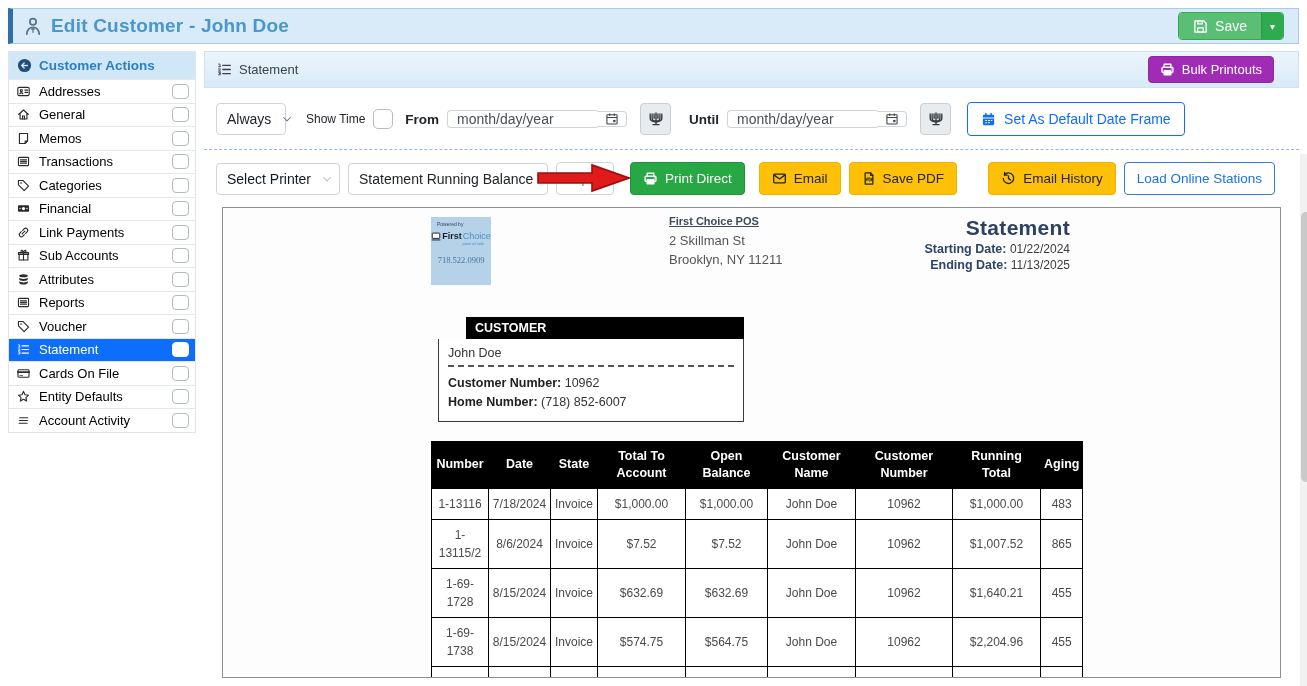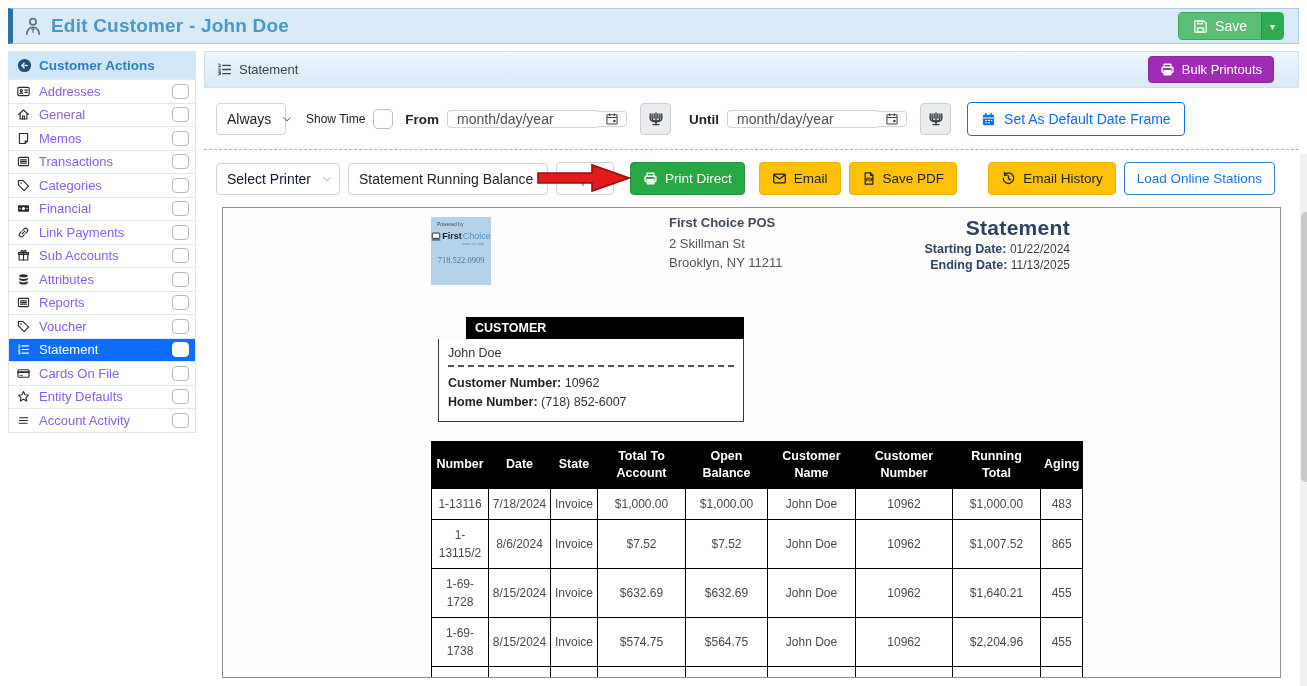--- a/index.html
+++ b/index.html
@@ -24,21 +24,21 @@
 
   
   .sidebar { width:188px; flex:none; border:1px solid #dfe5ea; background:#fff; align-self:flex-start; }
   .side-head { background:#cfe7f7; padding:6px 8px; display:flex; align-items:center; gap:7px; }
   .side-head .shicon { color:#1f4e79; display:flex; }
   .side-head span.t { color:#2d7fc1; font-size:13.5px; font-weight:700; }
   .side-item { display:flex; align-items:center; gap:7px; padding:3px 6px 3px 8px;
     border-top:1px solid #e3e8ee; cursor:pointer; background:#fff; height:23.5px; }
   .side-item .si-icon { width:15px; display:flex; color:#2b2b2b; flex:none; }
   .side-item .si-icon svg { width:13px; height:13px; }
-  .side-item .si-label { font-size:13px; color:#8b5cf6; flex:1; white-space:nowrap; }
+  .side-item .si-label { font-size:13px; color:#000000; flex:1; white-space:nowrap; }
   .side-item .si-check { width:17px; height:15px; border:1px solid #b2bac2; border-radius:4px;
     background:#fff; flex:none; }
   .side-item.selected { background:#0d6efd; }
   .side-item.selected .si-label, .side-item.selected .si-icon { color:#fff; }
   .side-item.selected .si-check { border-color:#fff; }
 
   
   .main { flex:1; min-width:0; display:flex; flex-direction:column; position:relative; }
   .section-bar { height:37px; background:linear-gradient(#ecf5fc,#d8eaf8);
     border:1px solid #cfe2f3; display:flex; align-items:center; padding:0 24px 0 12px; }
@@ -95,21 +95,21 @@
   .logo-box .pby { font-size:5px; color:#34495e; text-align:left; padding-left:3px; }
   .logo-box .brand { display:flex; align-items:center; justify-content:center; gap:1px;
     margin-top:4px; }
   .logo-box .brand .pc { color:#1d2b36; display:flex; }
   .logo-box .bf { font-size:9px; font-weight:700; color:#16202a; }
   .logo-box .bc { font-size:9px; color:#4a90c8; }
   .logo-box .tg { font-size:4px; color:#4a90c8; text-align:right; padding-right:4px; }
   .logo-box .ph { font-family:"Liberation Serif", serif; font-size:8.5px; color:#49759c;
     margin-top:9px; }
   .company { position:absolute; left:446px; top:7px; }
-  .company .cname { font-size:13px; font-weight:700; color:#3d4a5c; margin-bottom:5px; }
+  .company .cname { font-size:11px; font-weight:700; color:#3d4a5c; margin-bottom:5px;text-decoration:underline; }
   .company .cline { font-size:13px; color:#555; line-height:1.45; }
   .stmt-meta { position:absolute; right:210px; top:8px; text-align:right; }
   .stmt-meta .stitle2 { font-size:21px; font-weight:700; color:#2d4262; letter-spacing:.3px; }
   .stmt-meta .mline { font-size:12.5px; color:#2f4568; margin-top:2px; }
   .stmt-meta .mline b { font-weight:700; }
   .stmt-meta .mline span.v { color:#3c3c3c; font-size:12px; font-weight:400; }
   .cust-box { position:absolute; left:215px; top:109px; width:306px; }
   .cust-box .cb-head { background:#000000; color:#fff; font-size:12.5px; font-weight:700;
     padding:4px 9px;margin-left:28px; }
   .cust-box .cb-body { border:1px solid #3a3a3a; border-top:none; background:#fff;

